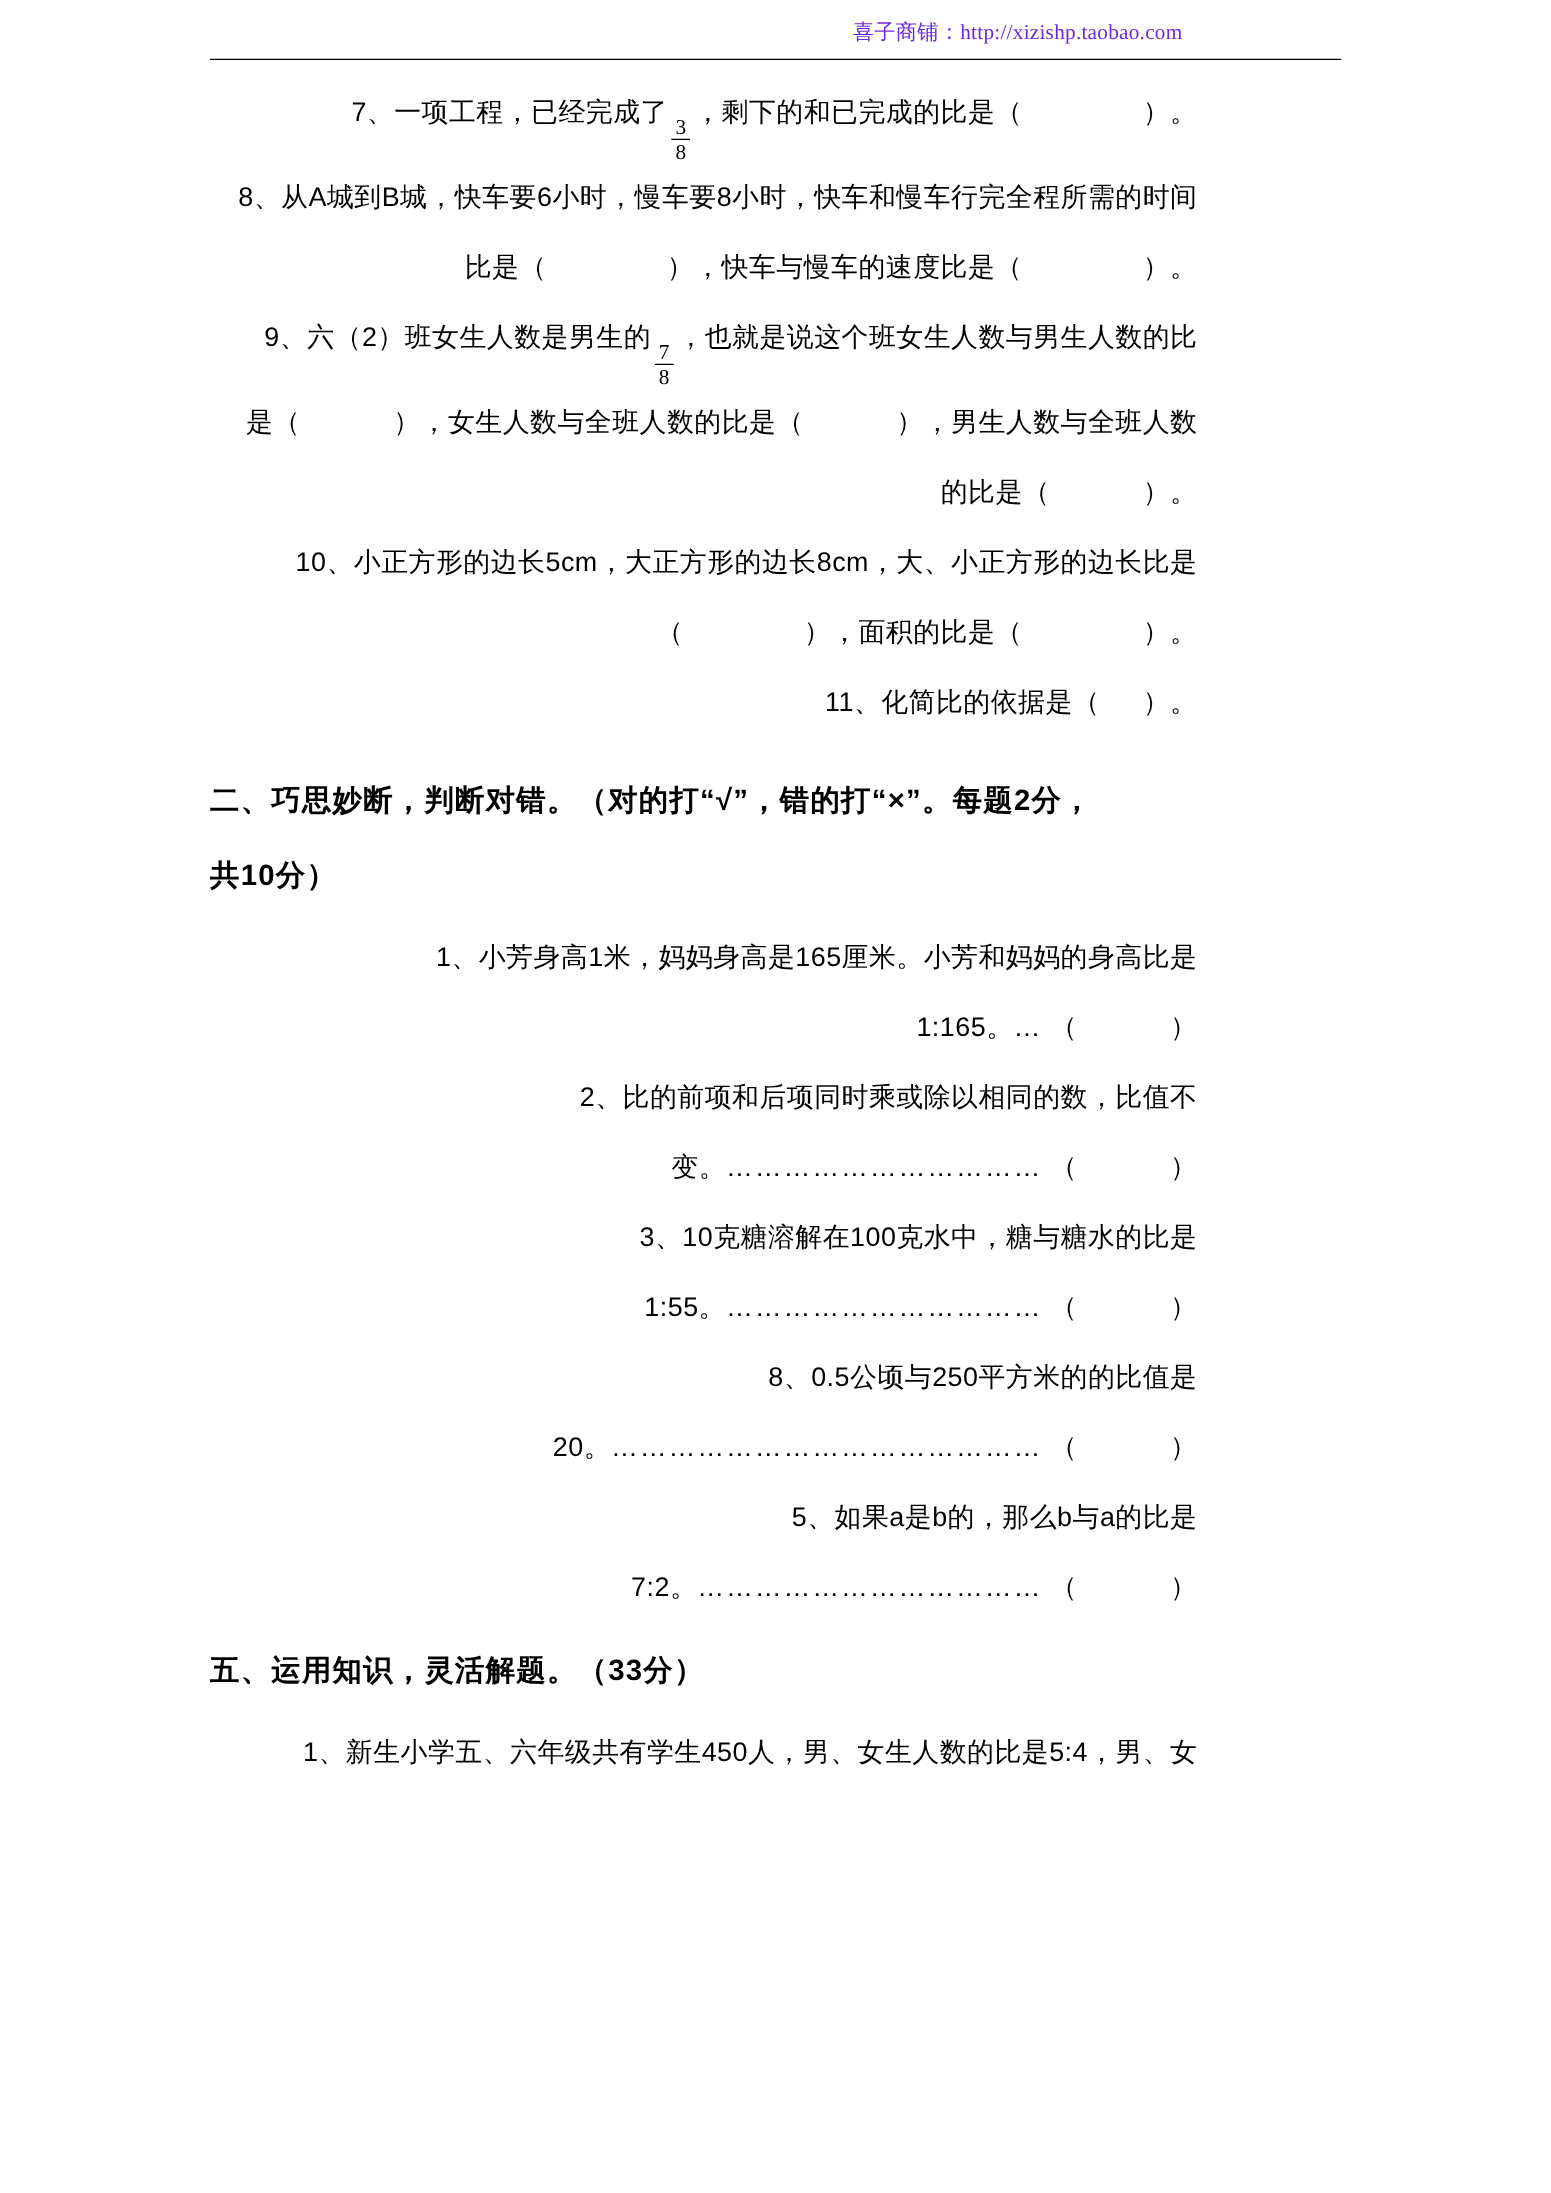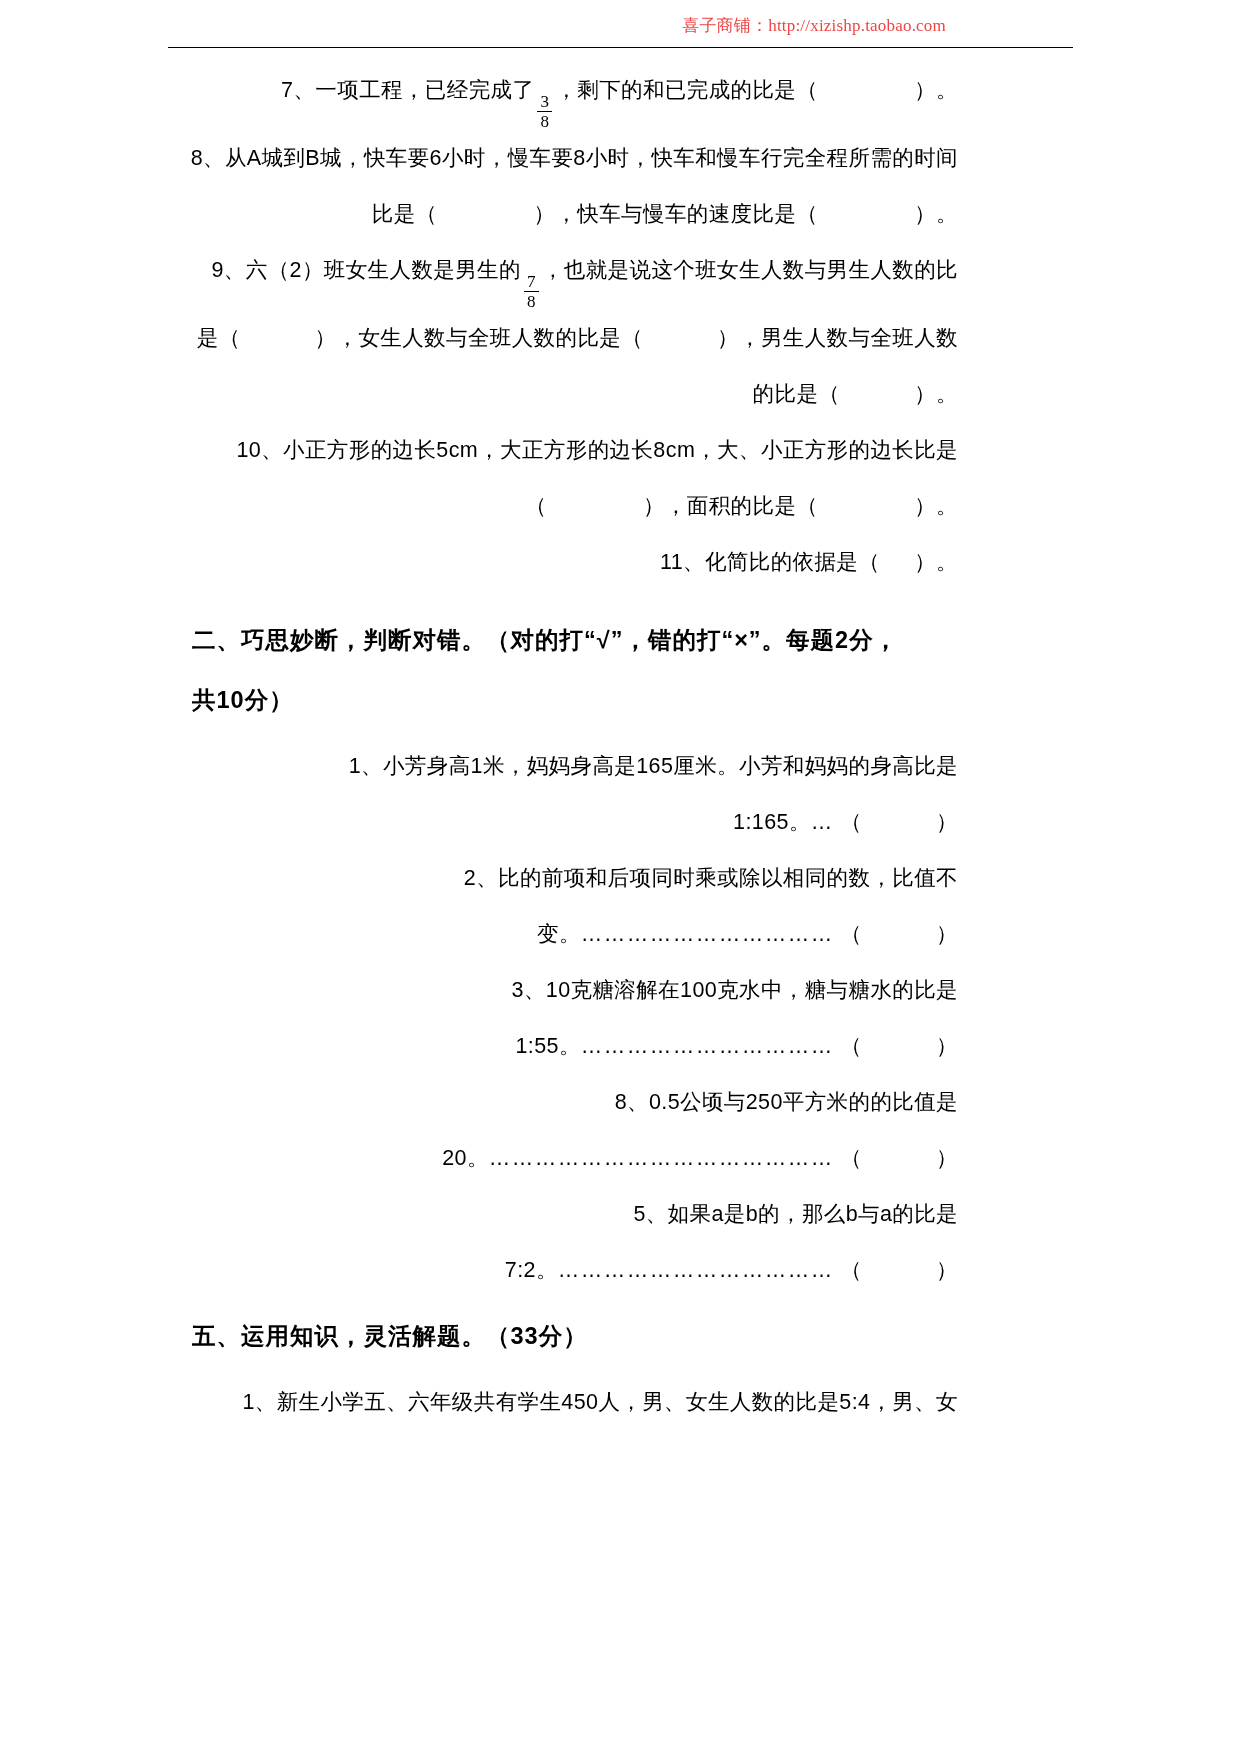--- a/index.html
+++ b/index.html
@@ -33,21 +33,21 @@
     height: 48px;
   }
   .header-text {
     position: absolute;
     right: 295px;
     top: 14px;
     font-family: "Liberation Serif", "DejaVu Serif", serif;
     font-size: 17px;
     letter-spacing: 0.2px;
     white-space: nowrap;
-    color: #ef4444;
+    color: #6d28d9;
     text-align: center;
   }
   .header-rule {
     position: absolute;
     left: 168px;
     right: 168px;
     top: 47px;
     height: 0;
     border-top: 1.6px solid #000;
   }
@@ -95,21 +95,20 @@
   }
   .frac .den { padding: 1px 2px 0 2px; }
 
   
   .section-head {
     font-size: 23.5px;
     font-weight: bold;
     line-height: 60px;
     letter-spacing: 1px;
     white-space: nowrap;
-    margin-left: 24px;
   }
   .spacer-md { height: 20px; }
   .spacer-sm { height: 8px; }
 
   .dots { letter-spacing: 1.5px; }
   .tf-item-flush { padding-left: 0; }
 </style>
 </head>
 <body>
 

